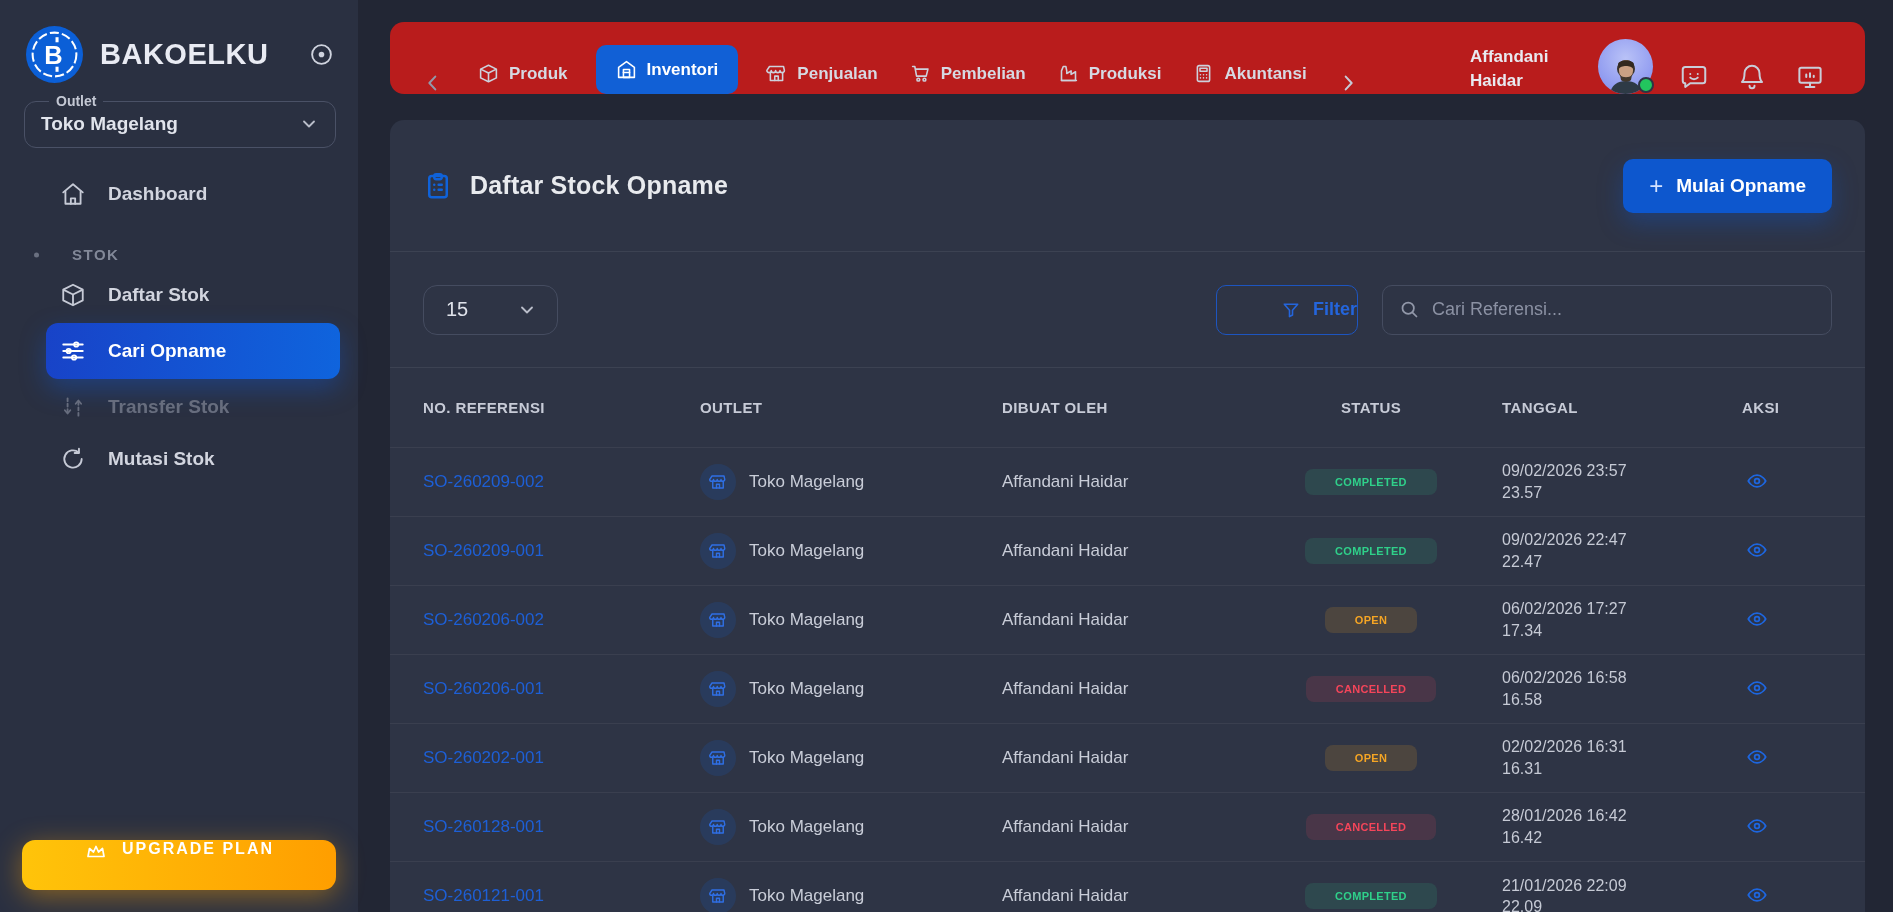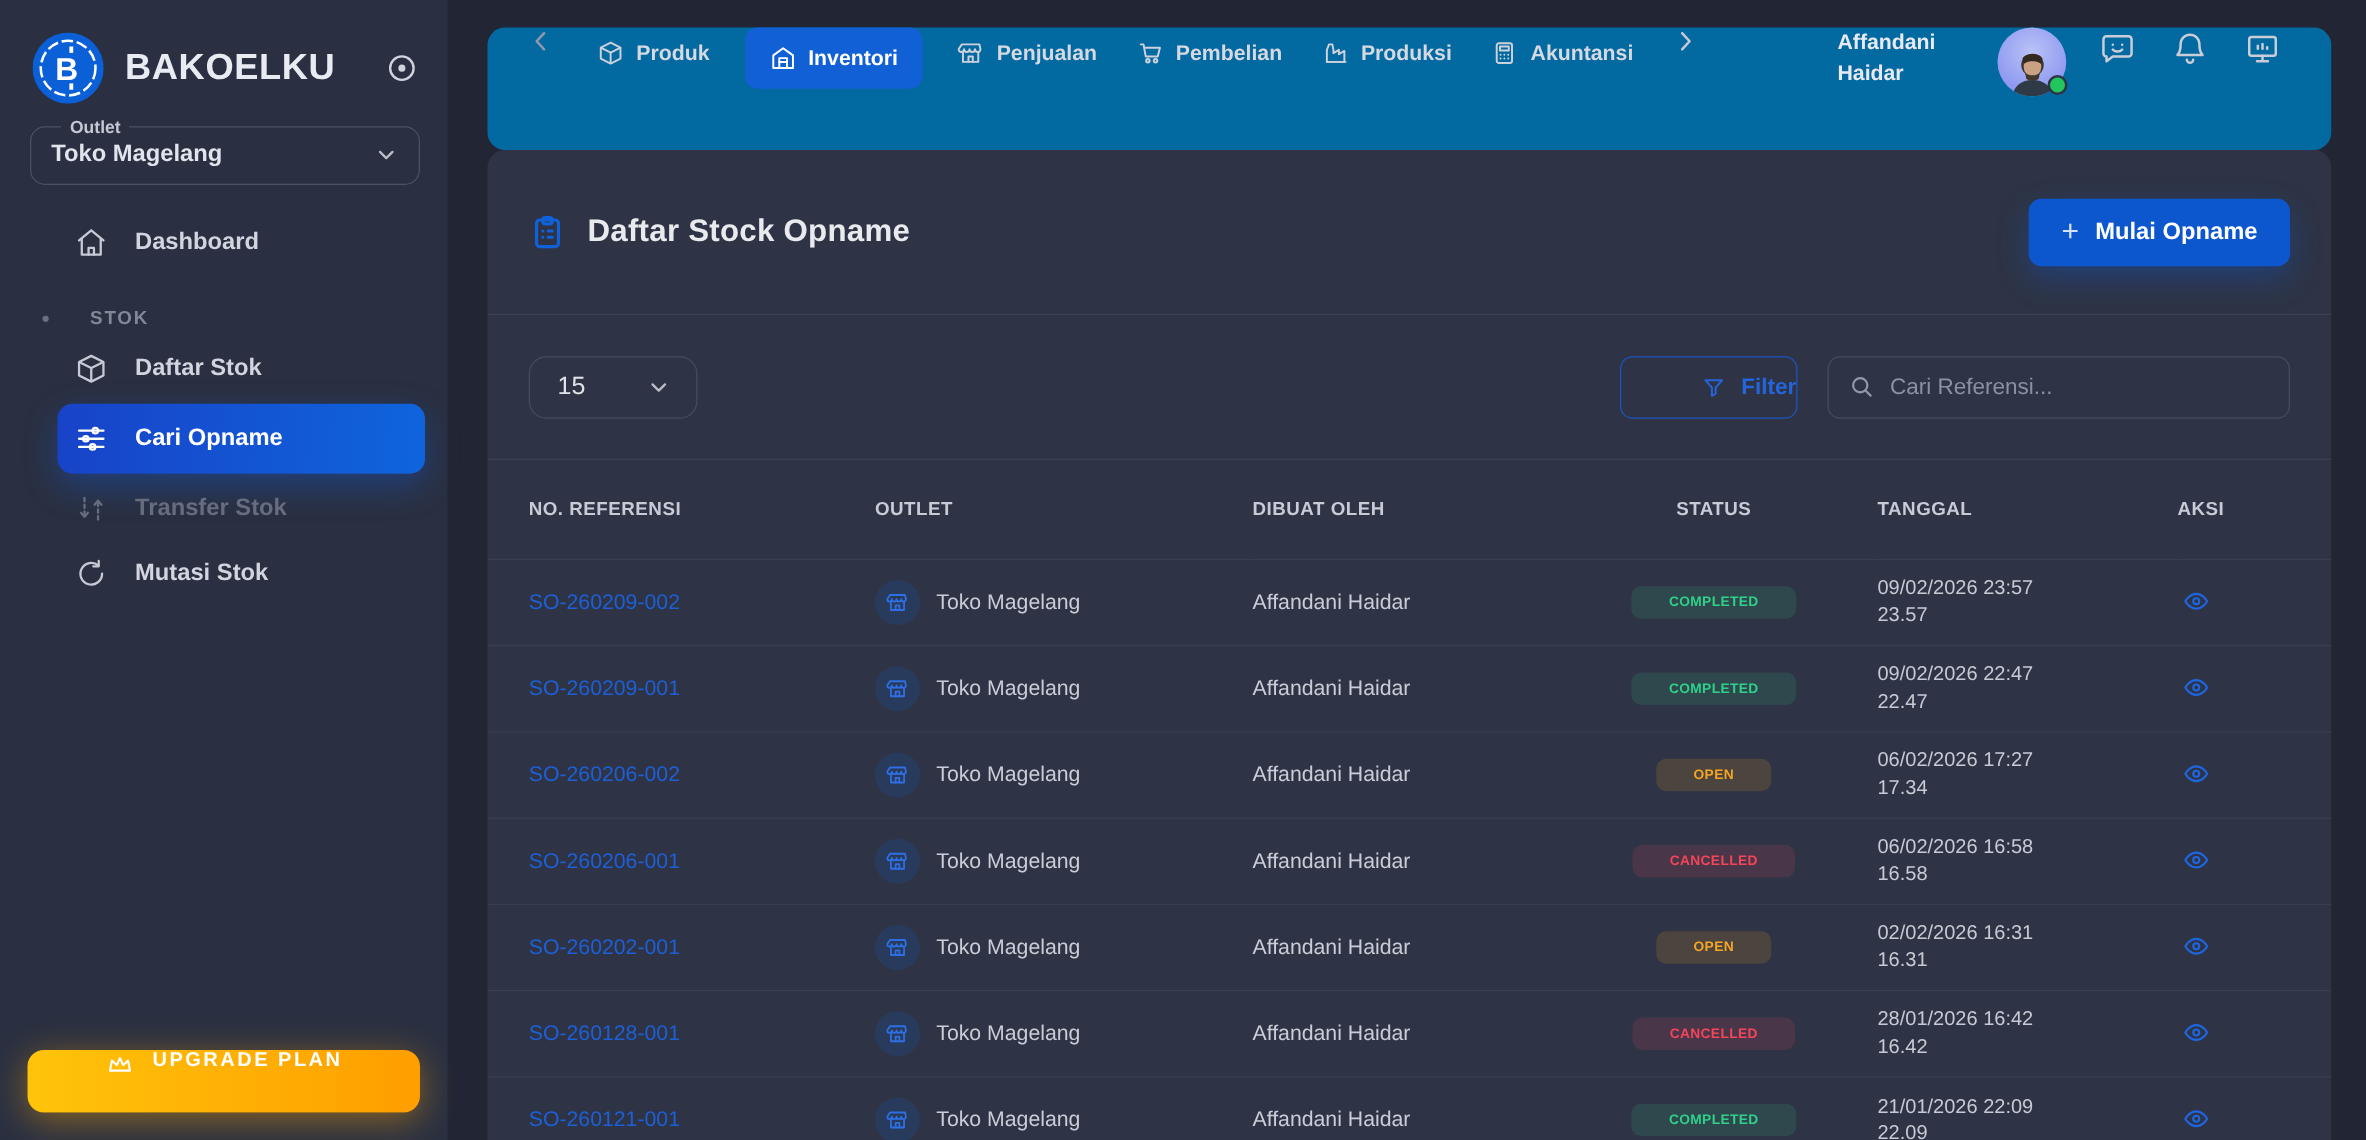--- a/index.html
+++ b/index.html
@@ -55,23 +55,23 @@
     border:none; border-radius:13px; cursor:pointer;
     background:linear-gradient(90deg,#ffc40a 0%, #ff9e00 100%);
     color:#ffffff; font-family:inherit; font-size:16px; font-weight:800; letter-spacing:2px;
     box-shadow:0 6px 28px rgba(255,165,0,.45);
   }
 
   
   .main { flex:1; position:relative; height:100%; }
 
   .topbar {
-    position:absolute; left:32px; right:28px; top:22px; height:98px;
-    background:#0369a1; border-radius:14px;
-    display:flex; align-items:flex-start; padding:0 38px 0 26px; gap:24px;
+    position:absolute; left:32px; right:28px; top:22px; height:72px;
+    background:#b91c1c; border-radius:14px;
+    display:flex; align-items:flex-end; padding:0 38px 0 26px; gap:24px;
   }
   .nav-back { background:none; border:none; color:#9298a9; display:flex; cursor:pointer; padding:0 6px; }
   .nav-tab {
     display:flex; align-items:center; gap:10px; background:none; border:none; cursor:pointer;
     color:#d6d9e2; font-family:inherit; font-size:17px; font-weight:600; padding:10px 4px;
   }
   .nav-tab .icon { display:flex; color:#cdd1dc; }
   .nav-tab--active {
     background:#1160d6; color:#ffffff; border-radius:10px; padding:14px 20px;
   }
@@ -111,21 +111,21 @@
     display:flex; align-items:center; justify-content:space-between; padding:0 20px 0 22px;
     color:#dfe2ea; font-size:20px; cursor:pointer; background:none; font-family:inherit;
   }
   .page-size .icon { color:#b9bdc9; display:flex; }
   .filter-btn {
     margin-left:auto; width:142px; height:50px; border:1.5px solid #1d55c0; border-radius:10px;
     display:flex; align-items:center; justify-content:flex-end; gap:12px; background:none; cursor:pointer;
     color:#2465dc; font-family:inherit; font-size:18px; font-weight:600;
   }
   .search-box {
-    margin-left:24px; width:370px; height:50px; border:1.5px solid #454c60; border-radius:10px;
+    margin-left:24px; width:450px; height:50px; border:1.5px solid #454c60; border-radius:10px;
     display:flex; align-items:center; gap:12px; padding:0 16px;
   }
   .search-box input {
     flex:1; background:none; border:none; outline:none; color:#dfe2ea;
     font-family:inherit; font-size:18px;
   }
   .search-box input::placeholder { color:#8b91a3; }
   .search-box .icon { color:#9298a9; display:flex; }
 
   table { width:100%; border-collapse:collapse; table-layout:fixed; }

